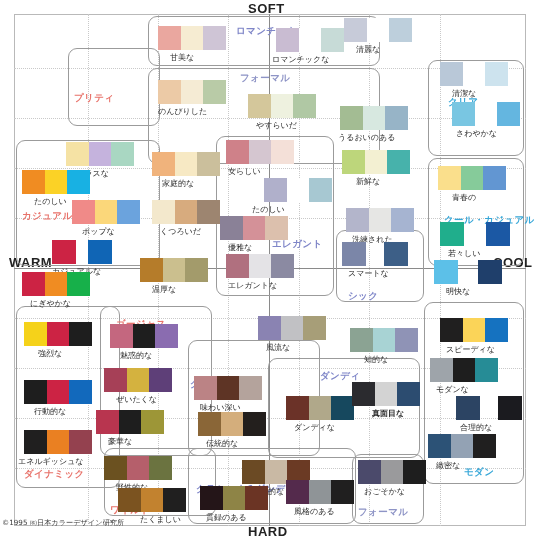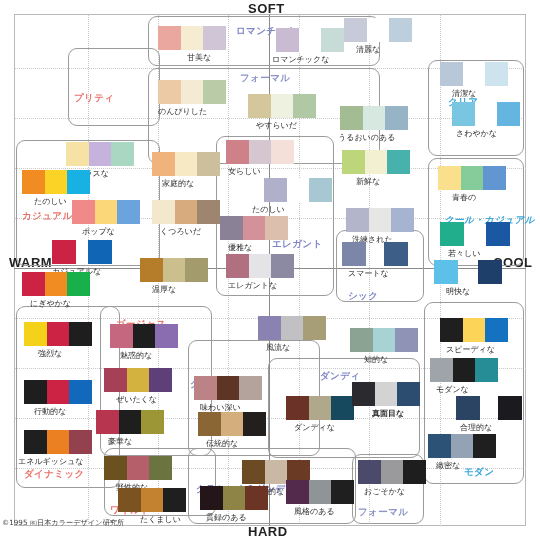--- a/index.html
+++ b/index.html
@@ -83,21 +83,21 @@
       <div class="gname soft" style="left: 236px; top: 25px;">ロマンチック</div>
       <div class="group" style="left: 148px; top: 68px; width: 232px; height: 96px;"></div>
       <div class="gname neutral" style="left: 240px; top: 72px;">フォーマル</div>
       <div class="group" style="left: 428px; top: 60px; width: 96px; height: 96px;"></div>
       <div class="gname cool" style="left: 448px; top: 96px;">クリア</div>
       <div class="group" style="left: 16px; top: 140px; width: 144px; height: 126px;"></div>
       <div class="gname warm" style="left: 22px; top: 210px;">カジュアル</div>
       <div class="group" style="left: 216px; top: 136px; width: 118px; height: 160px;"></div>
       <div class="gname soft" style="left: 272px; top: 238px;">エレガント</div>
       <div class="group" style="left: 428px; top: 158px; width: 96px; height: 108px;"></div>
-      <div class="gname cool" style="left: 444px; top: 214px; font-style: italic;">クール・カジュアル</div>
+      <div class="gname cool" style="left: 444px; top: 214px;">クール・カジュアル</div>
       <div class="group" style="left: 336px; top: 230px; width: 88px; height: 72px;"></div>
       <div class="gname soft" style="left: 348px; top: 290px;">シック</div>
       <div class="group" style="left: 16px; top: 306px; width: 104px; height: 182px;"></div>
       <div class="gname warm" style="left: 24px; top: 468px;">ダイナミック</div>
       <div class="group" style="left: 100px; top: 306px; width: 112px; height: 150px;"></div>
       <div class="gname warm" style="left: 116px; top: 318px;">ゴージャス</div>
       <div class="group" style="left: 188px; top: 340px; width: 132px; height: 116px;"></div>
       <div class="gname soft" style="left: 190px; top: 378px;">クラシック</div>
       <div class="group" style="left: 268px; top: 358px; width: 152px; height: 100px;"></div>
       <div class="gname soft" style="left: 320px; top: 370px;">ダンディ</div>
@@ -109,21 +109,21 @@
       <div class="gname soft" style="left: 196px; top: 483px;">クラシック&amp;ダンディ</div>
       <div class="group" style="left: 352px; top: 454px; width: 72px; height: 70px;"></div>
       <div class="gname neutral" style="left: 358px; top: 506px;">フォーマル</div>
     </div>
   <div id="entries-layer">
       <div class="sw" style="left: 158px; top: 26px; width: 68px; height: 24px;">
         <i style="background: rgb(234, 167, 159); width: 33.3333%;"></i>
         <i style="background: rgb(246, 236, 210); width: 33.3333%;"></i>
         <i style="background: rgb(207, 197, 214); width: 33.3333%;"></i>
       </div>
-      <div class="cap" style="left: 170px; top: 52px; margin-left: 17px;">甘美な</div>
+      <div class="cap" style="left: 170px; top: 52px;">甘美な</div>
       <div class="sw" style="left: 276px; top: 28px; width: 68px; height: 24px;">
         <i style="background: rgb(201, 188, 210); width: 33.3333%;"></i>
         <i style="background: rgb(255, 255, 255); width: 33.3333%;"></i>
         <i style="background: rgb(199, 219, 215); width: 33.3333%;"></i>
       </div>
       <div class="cap" style="left: 272px; top: 54px;">ロマンチックな</div>
       <div class="sw" style="left: 344px; top: 18px; width: 68px; height: 24px;">
         <i style="background: rgb(199, 203, 217); width: 33.3333%;"></i>
         <i style="background: rgb(255, 255, 255); width: 33.3333%;"></i>
         <i style="background: rgb(189, 207, 220); width: 33.3333%;"></i>

